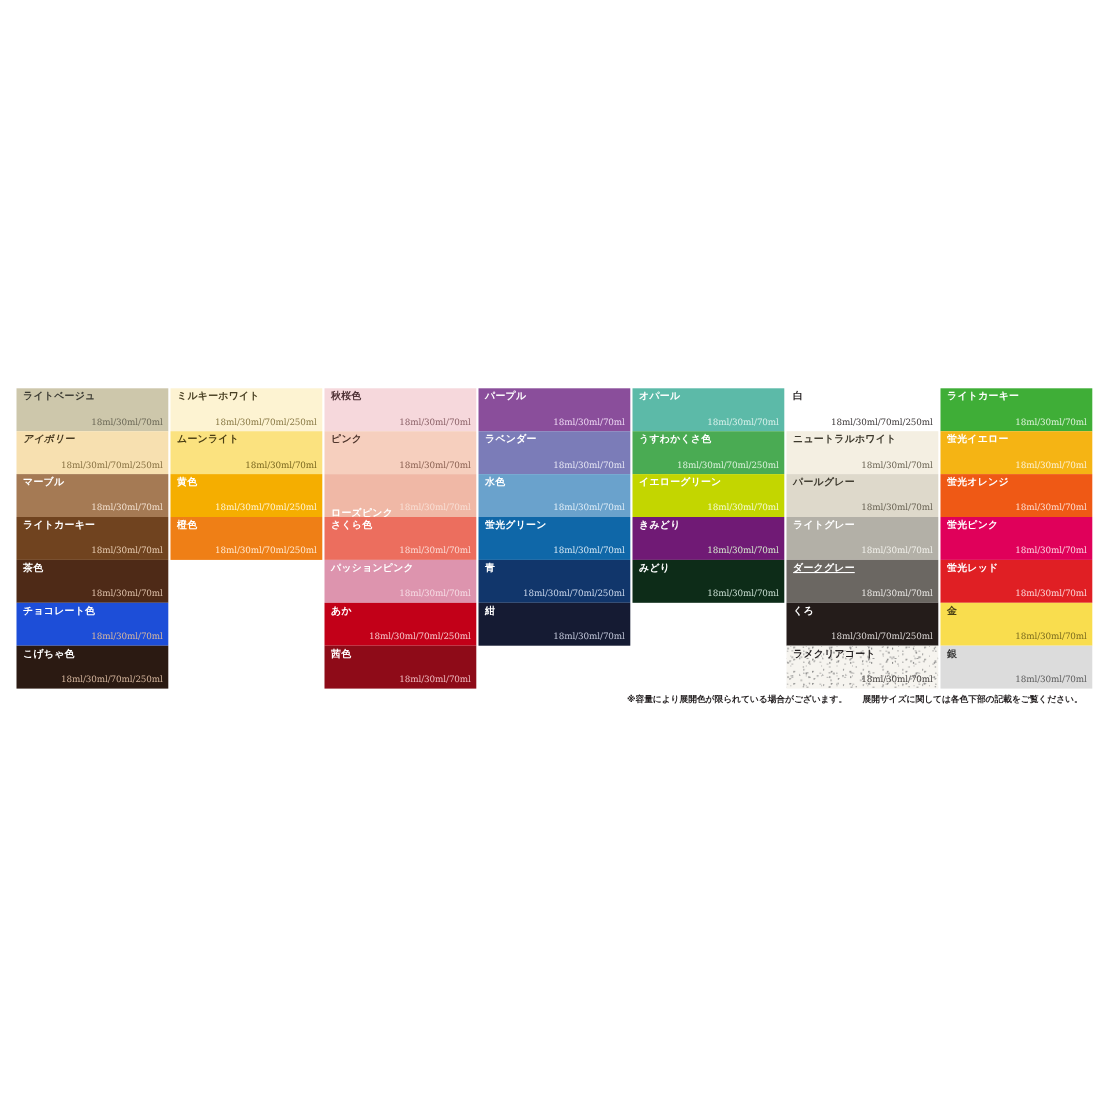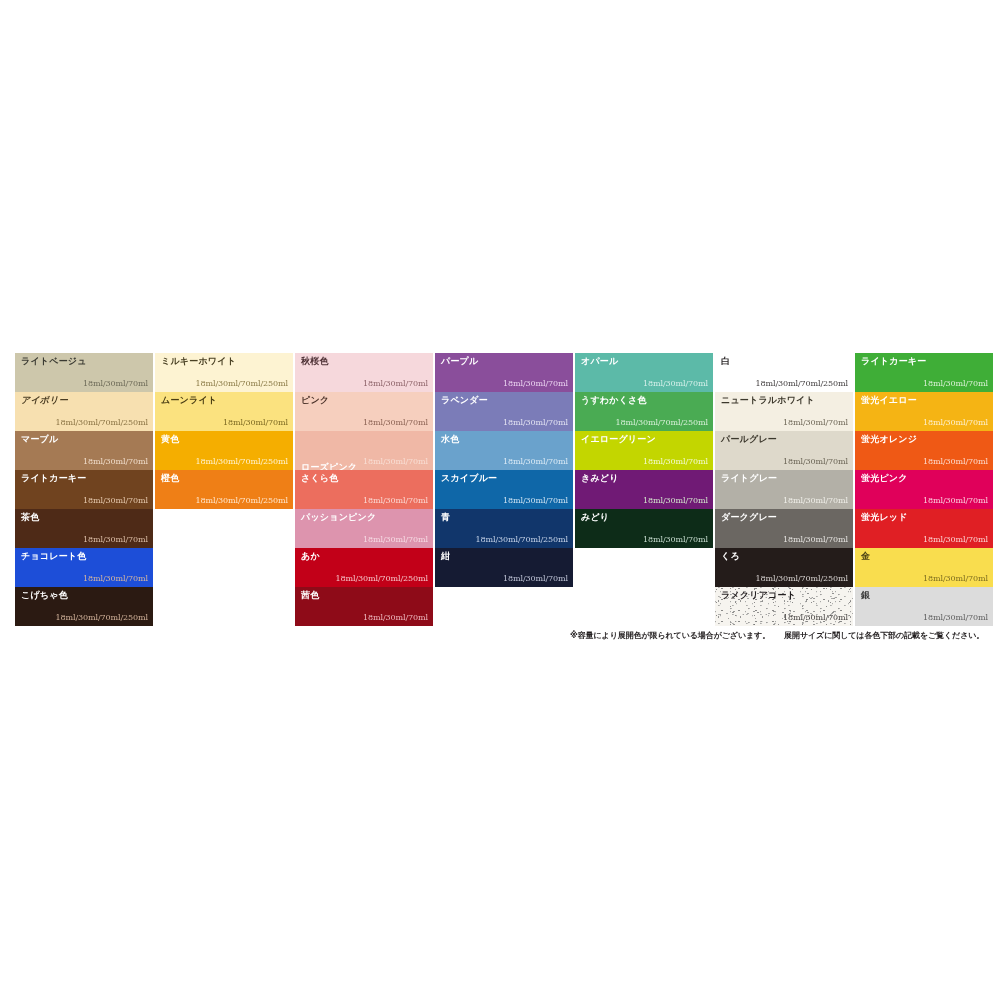--- a/index.html
+++ b/index.html
@@ -188,21 +188,21 @@
         </div>
         <div class="swatch" style="background: rgb(123, 124, 184);">
           <span class="swatch-name" style="color: rgb(255, 255, 255);">ラベンダー</span>
           <span class="swatch-size" style="color: rgb(227, 227, 242);">18ml/30ml/70ml</span>
         </div>
         <div class="swatch" style="background: rgb(106, 162, 204);">
           <span class="swatch-name" style="color: rgb(255, 255, 255);">水色</span>
           <span class="swatch-size" style="color: rgb(220, 235, 246);">18ml/30ml/70ml</span>
         </div>
         <div class="swatch" style="background: rgb(15, 103, 168);">
-          <span class="swatch-name" style="color: rgb(255, 255, 255);">スカイブルー</span>
+          <span class="swatch-name" style="color: rgb(255, 255, 255);">蛍光グリーン</span>
           <span class="swatch-size" style="color: rgb(207, 227, 242);">18ml/30ml/70ml</span>
         </div>
         <div class="swatch" style="background: rgb(17, 54, 107);">
           <span class="swatch-name" style="color: rgb(255, 255, 255);">青</span>
           <span class="swatch-size" style="color: rgb(198, 211, 232);">18ml/30ml/70ml/250ml</span>
         </div>
         <div class="swatch" style="background: rgb(21, 27, 51);">
           <span class="swatch-name" style="color: rgb(255, 255, 255);">紺</span>
           <span class="swatch-size" style="color: rgb(191, 196, 214);">18ml/30ml/70ml</span>
         </div>
@@ -240,21 +240,21 @@
         </div>
         <div class="swatch" style="background: rgb(222, 217, 203);">
           <span class="swatch-name" style="color: rgb(59, 55, 44);">パールグレー</span>
           <span class="swatch-size" style="color: rgb(106, 100, 85);">18ml/30ml/70ml</span>
         </div>
         <div class="swatch" style="background: rgb(179, 176, 167);">
           <span class="swatch-name" style="color: rgb(255, 255, 255);">ライトグレー</span>
           <span class="swatch-size" style="color: rgb(240, 239, 233);">18ml/30ml/70ml</span>
         </div>
         <div class="swatch" style="background: rgb(107, 103, 98);">
-          <span class="swatch-name" style="color: rgb(255, 255, 255);">ダークグレー</span>
+          <span class="swatch-name" style="color: rgb(255, 255, 255); text-decoration: underline;">ダークグレー</span>
           <span class="swatch-size" style="color: rgb(230, 228, 225);">18ml/30ml/70ml</span>
         </div>
         <div class="swatch" style="background: rgb(36, 28, 26); text-align: right;">
           <span class="swatch-name" style="color: rgb(255, 255, 255);">くろ</span>
           <span class="swatch-size" style="color: rgb(217, 212, 210);">18ml/30ml/70ml/250ml</span>
         </div>
         <div class="swatch" style="background: rgb(246, 244, 239);">
           <span class="glitter"></span>
           <span class="swatch-name" style="color: rgb(35, 31, 32);">ラメクリアコート</span>
           <span class="swatch-size" style="color: rgb(68, 64, 63);">18ml/30ml/70ml</span>

